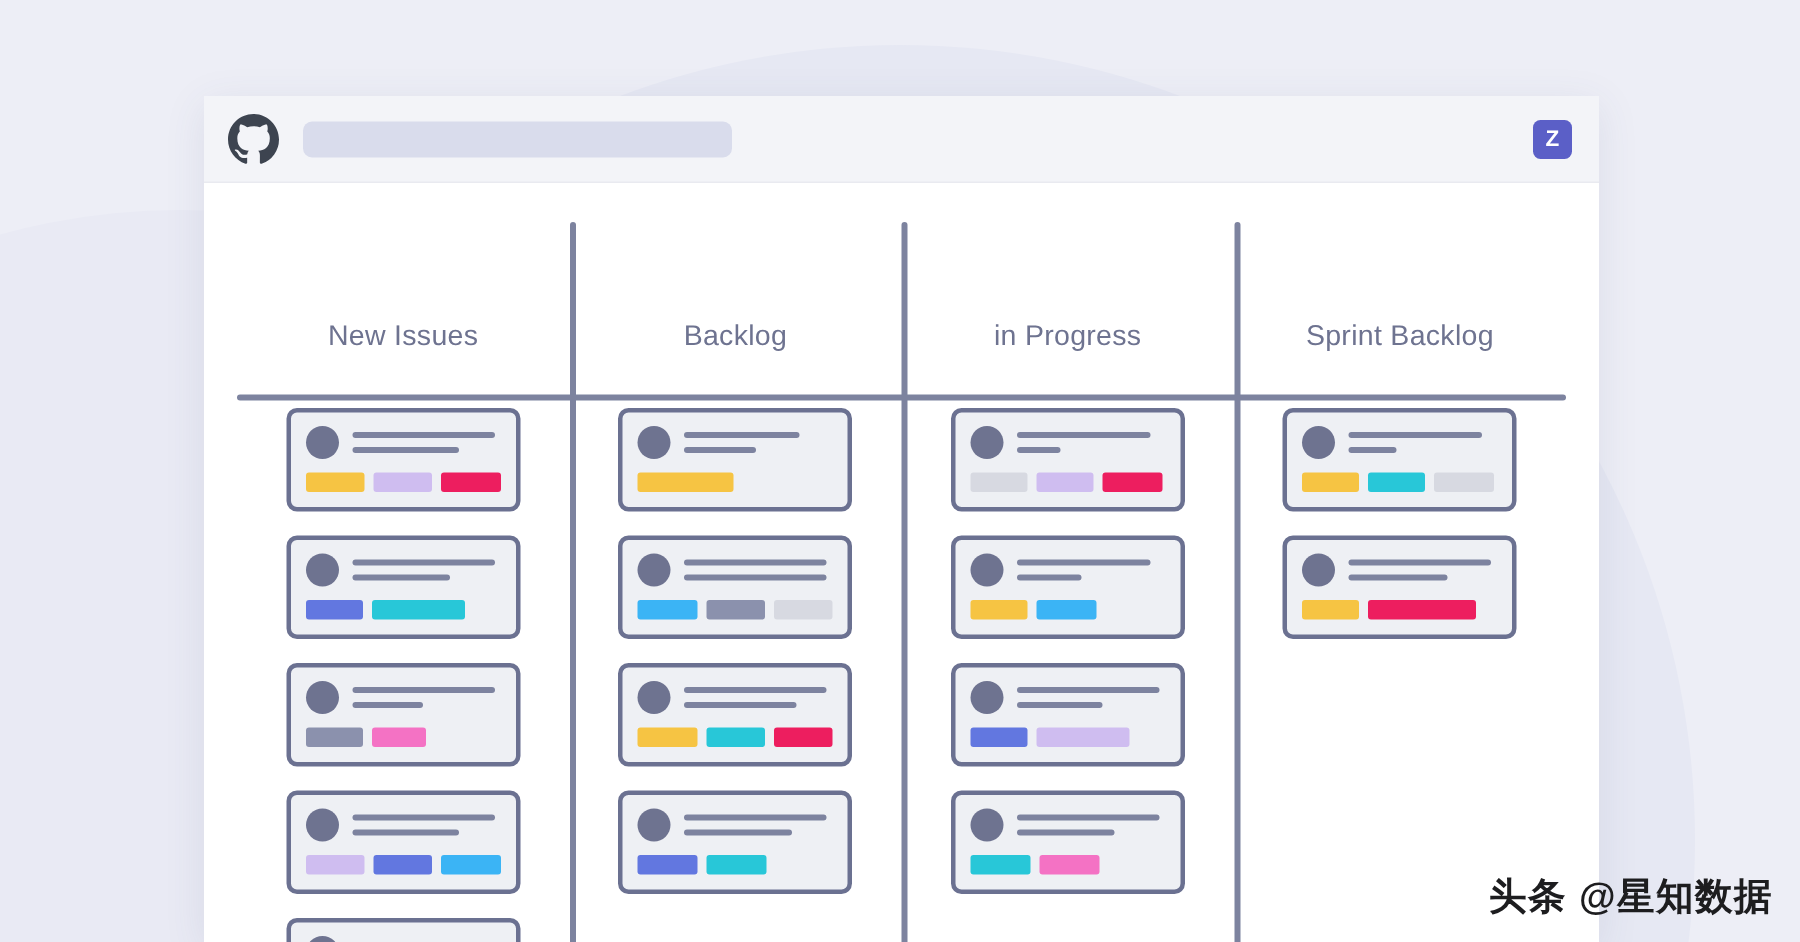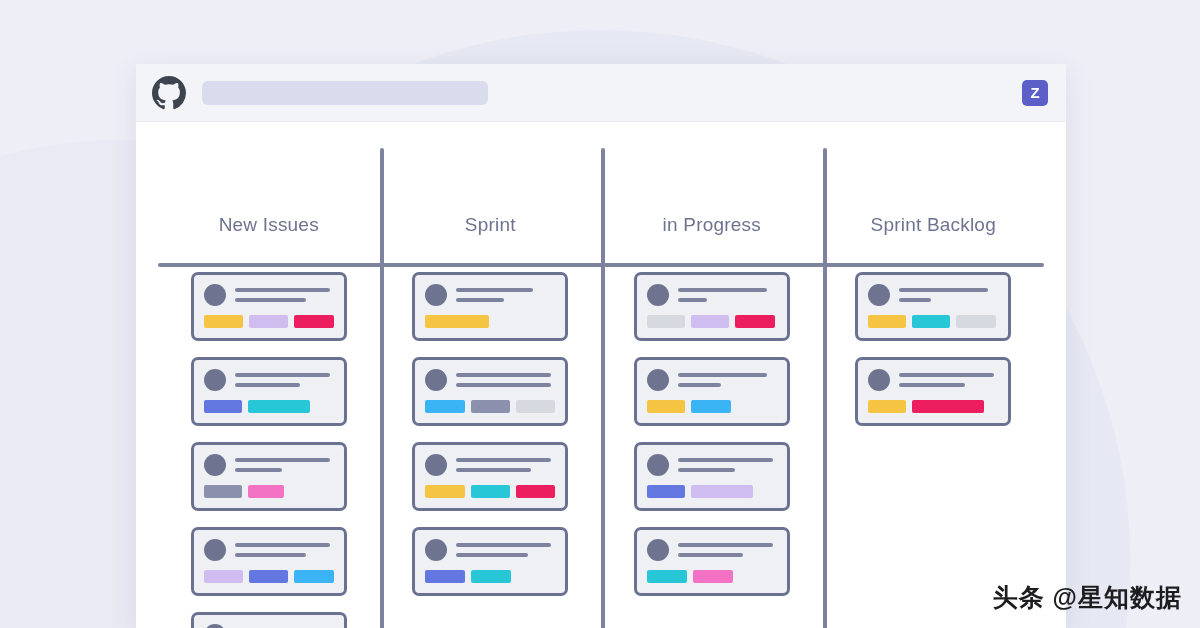--- a/index.html
+++ b/index.html
@@ -291,21 +291,21 @@
             </div>
           </div>
           <div class="card">
             <div class="card-top">
               <div class="avatar"></div>
             </div>
           </div>
         </div>
       </div>
       <div class="column">
-        <div class="col-title">Sprint</div>
+        <div class="col-title">Backlog</div>
         <div class="cards">
           <div class="card">
             <div class="card-top">
               <div class="avatar"></div>
               <div class="lines">
                 <div class="line" style="width: 78%;"></div>
                 <div class="line" style="width: 48%;"></div>
               </div>
             </div>
             <div class="tags">

